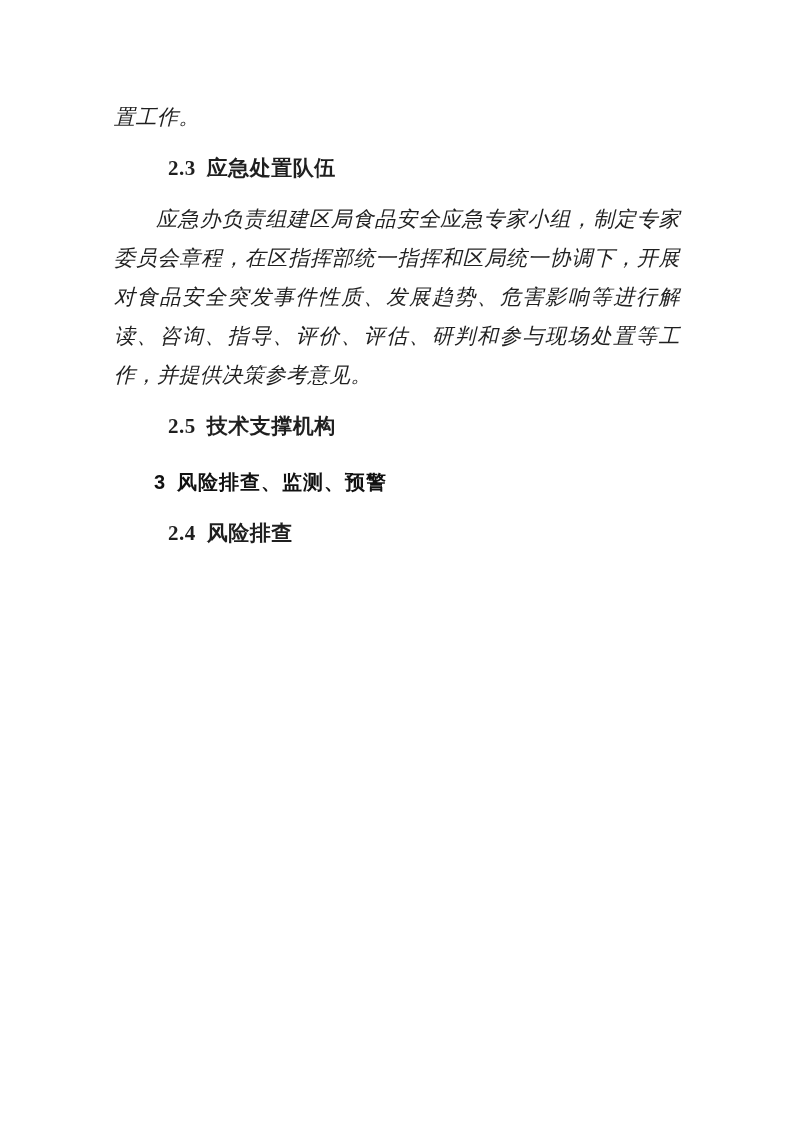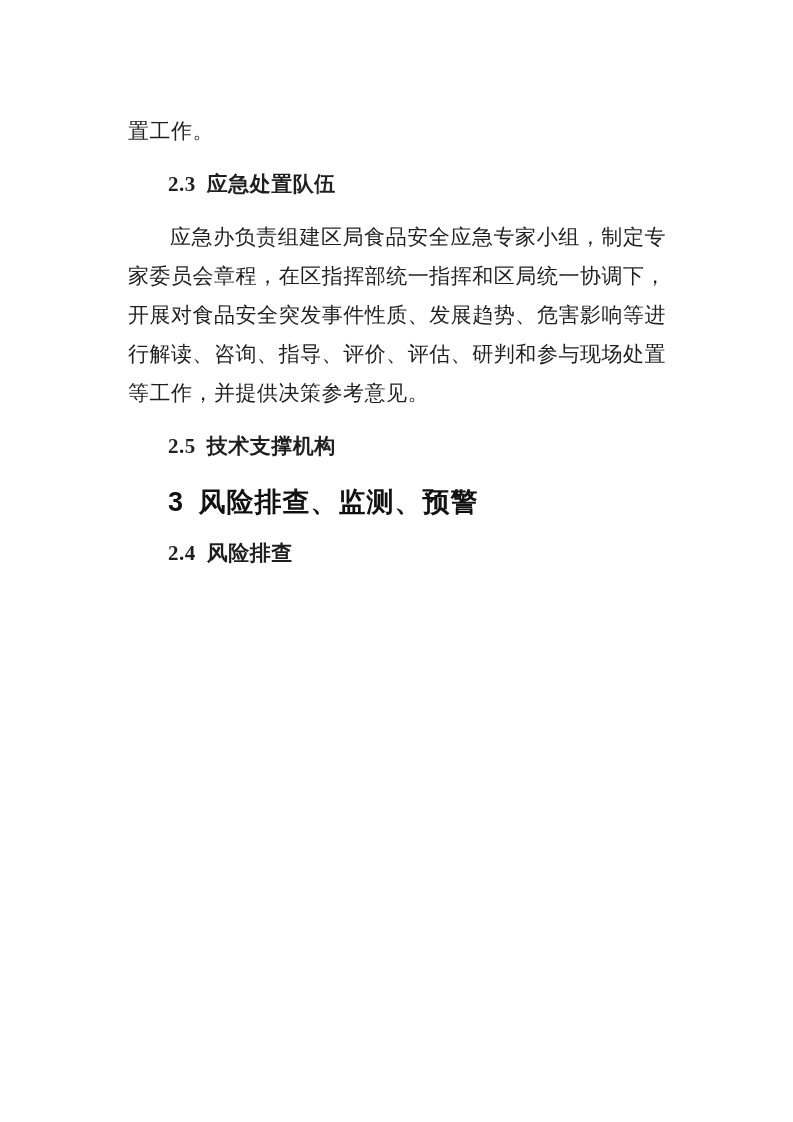--- a/index.html
+++ b/index.html
@@ -16,44 +16,45 @@
     font-family: "Liberation Serif", "DejaVu Serif", serif;
     color: #1f1f1f;
   }
   .content {
     position: absolute;
     left: 114px;
     top: 98px;
     width: 566px;
   }
   p.body {
-    margin: 14px;
+    margin: 0;
     font-size: 21px;
     line-height: 39px;
     text-align: justify;
     text-justify: inter-character;
     letter-spacing: 0.5px;
     word-break: normal;
+    font-style: italic;
   }
   p.indent {
     text-indent: 2em;
   }
   .h2 {
     margin: 12px;
     font-size: 21px;
     line-height: 39px;
     font-weight: 600;
     text-indent: 2em;
     letter-spacing: 0.5px;
     white-space: pre-wrap;
     font-family: "Liberation Serif", "DejaVu Serif", serif;
   }
   .h1 {
     margin: 17px 0 0 0;
-    font-size: 27px;
+    font-size: 20px;
     line-height: 39px;
     font-weight: 700;
     text-indent: 2em;
     letter-spacing: 1px;
     white-space: pre-wrap;
     font-family: "Liberation Sans", "DejaVu Sans", sans-serif;
     color: #111111;
   }
 </style>
 </head>

